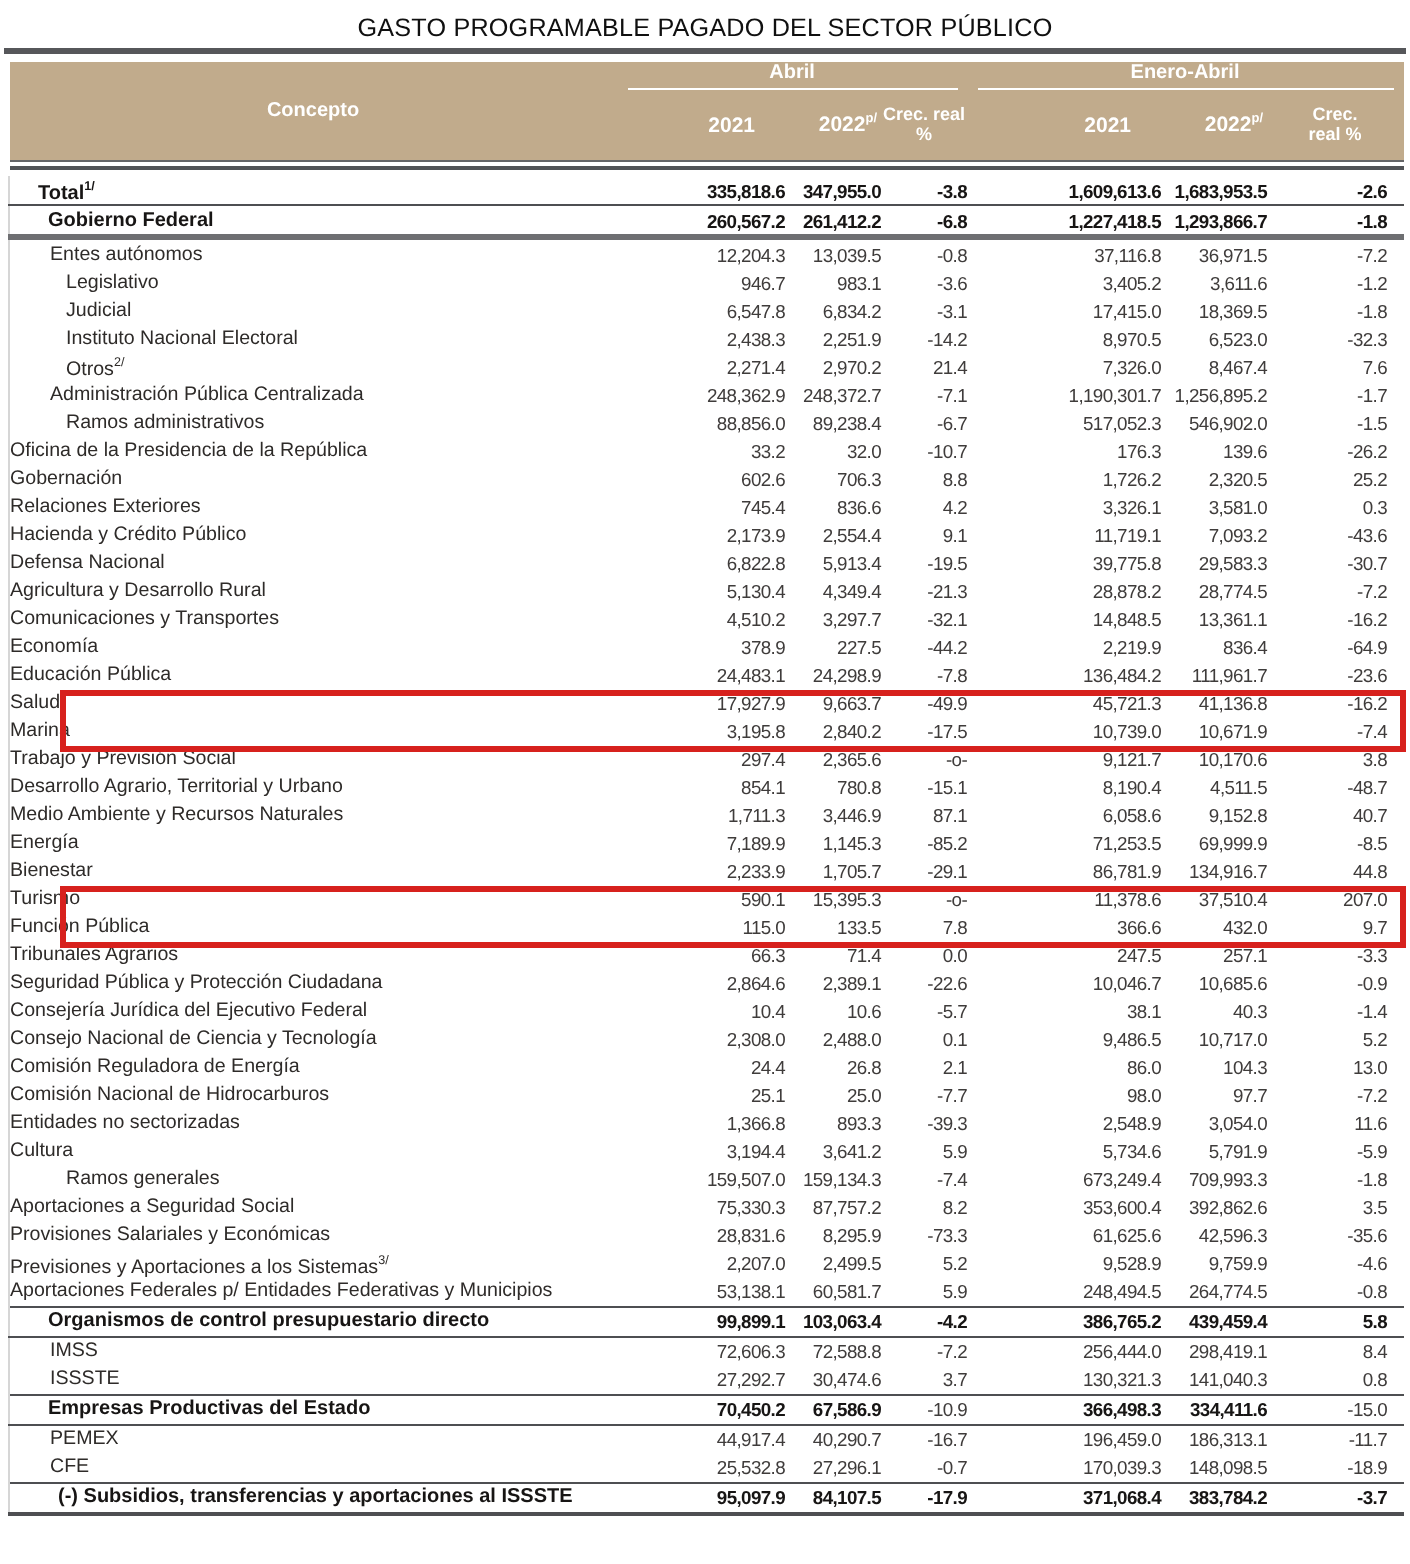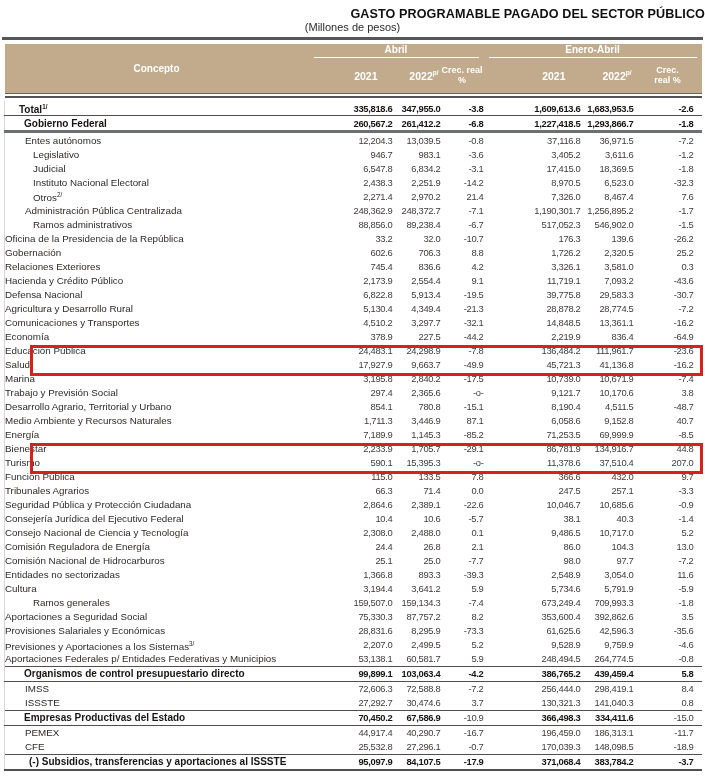--- a/index.html
+++ b/index.html
@@ -1,18 +1,18 @@
 <!DOCTYPE html>
 <html><head>
 <meta charset="utf-8">
 <style>
   html,body{margin:0;padding:0;width:705px;height:782px;overflow:hidden;background:#fff;
     font-family:"Liberation Sans",sans-serif;-webkit-font-smoothing:antialiased;}
   .page{position:relative;width:705px;height:782px;background:#fff;}
-  .title{margin-top:7px;text-align:right;font-size:12.6px;font-weight:bold;color:#101010;line-height:14px;letter-spacing:.1px;}
+  .title{margin-top:7px;text-align:center;font-size:12.6px;font-weight:normal;color:#101010;line-height:14px;letter-spacing:.1px;}
   .subtitle{text-align:center;font-size:11px;color:#2b2b2b;line-height:13px;}
   .top-rule{margin:3px 2px 0 2px;border-top:3.2px solid #56575a;height:0;}
 
   table{border-collapse:collapse;table-layout:fixed;width:697px;margin:4px 0 0 4px;}
   col.c-conc{width:304px}col.c-a21{width:84px}col.c-a22{width:48px}col.c-ac{width:43px}
   col.c-e21{width:97px}col.c-e22{width:53px}col.c-ec{width:68px}
 
   thead th{background:#c1ab8c;color:#fff;font-weight:bold;padding:0;border:0;}
   thead{border-bottom:1.6px solid #646567;}
   .group-row th{height:14px;vertical-align:bottom;}
@@ -43,21 +43,20 @@
   tr.ra td{border-top:1.8px solid #4e4f52;}
   tr.rbb td{border-bottom:2.6px solid #4e4f52;}
 
   .hl-box{position:absolute;left:30px;width:673px;border:3px solid #d7211d;box-sizing:border-box;pointer-events:none;}
 </style>
 </head>
 <body>
 
 <div class="page">
   <div class="title">GASTO PROGRAMABLE PAGADO DEL SECTOR PÚBLICO</div>
-  <div class="subtitle">(Millones de pesos)</div>
   <div class="top-rule"></div>
 
   <table>
     <colgroup>
       <col class="c-conc">
         <col class="c-a21">
         <col class="c-a22">
         <col class="c-ac">
       <col class="c-e21">
         <col class="c-e22">

